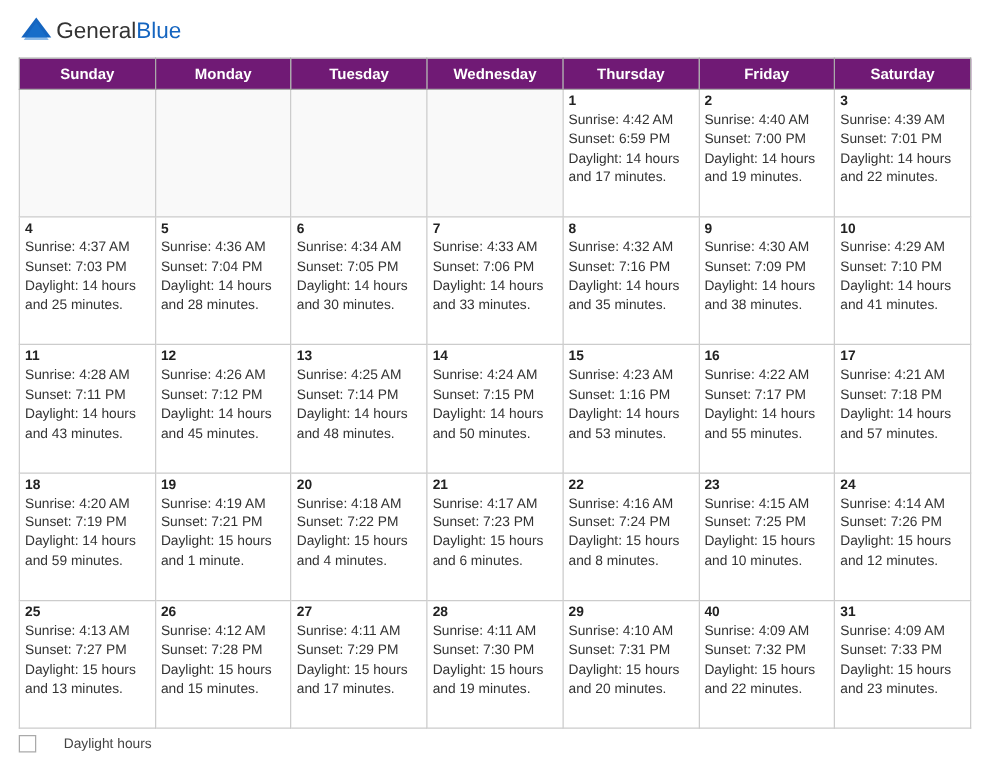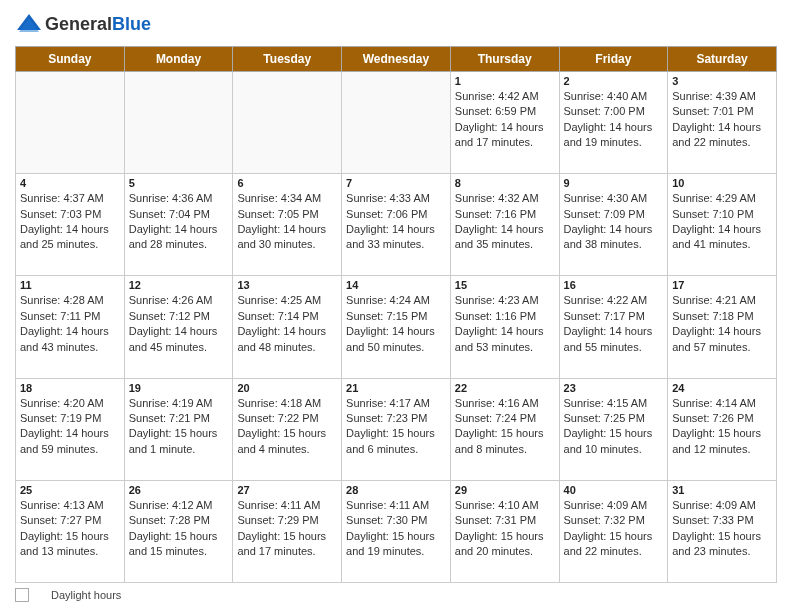--- a/index.html
+++ b/index.html
@@ -22,21 +22,21 @@
       justify-content: space-between;
       align-items: flex-start;
       margin-bottom: 8px;
     }
     .logo {
       display: flex;
       align-items: center;
     }
     .logo-text {
       font-size: 18px;
-      font-weight: bold;
+      font-weight: normal;
     }
     .logo-general { color: #333; }
     .logo-blue { color: #1565c0; }
     .logo-icon {
       width: 28px;
       height: 28px;
       margin-right: 2px;
     }
     .title-block {
       text-align: right;
@@ -49,21 +49,21 @@
     .location {
       font-size: 14px;
       color: #444;
     }
     .calendar {
       width: 100%;
       border-collapse: collapse;
       flex: 1;
     }
     .calendar thead tr th {
-      background: #a16207;
+      background: #701a75;
       color: #fff;
       font-size: 12px;
       font-weight: bold;
       padding: 5px 4px;
       border: 1px solid #aaa;
       text-align: center;
     }
     .calendar tbody tr td {
       border: 1px solid #ccc;
       vertical-align: top;

